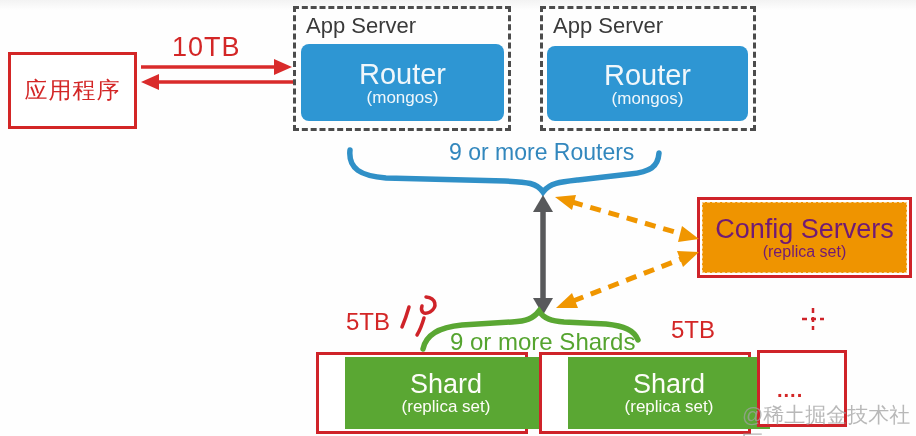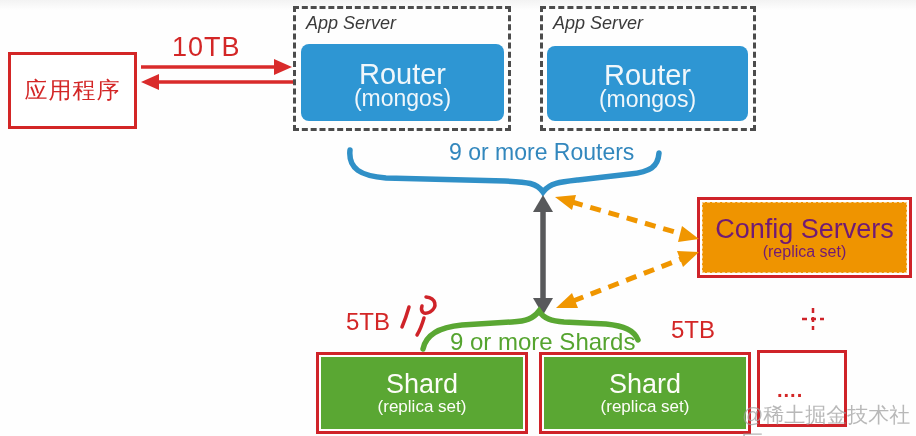--- a/index.html
+++ b/index.html
@@ -12,30 +12,30 @@
   
   .app-box{
     left:8px;top:33px;width:123px;height:71px;
     border:3.5px solid #d32626;display:flex;align-items:center;justify-content:center;
     color:#d32626;font-size:23px;letter-spacing:1px;background:#fff;margin-top:19px;
   }
   
   .appserver{border:3px dashed #4c4c4c;background:transparent;}
   .appserver-1{left:293px;top:6px;width:212px;height:119px;}
   .appserver-2{left:540px;top:6px;width:210px;height:119px;}
-  .appserver-label{position:absolute;left:10px;top:4px;font-size:18px;color:#3a3a3a;font-style:italic;}
+  .appserver-label{position:absolute;left:10px;top:4px;font-size:22px;color:#3a3a3a;}
   
   .router{
     background:#2e96d3;border-radius:8px;display:flex;flex-direction:column;
     align-items:center;justify-content:center;color:#f0f7fb;
   }
   .router-1{left:301px;top:44px;width:203px;height:77px;}
   .router-2{left:547px;top:46px;width:201px;height:75px;}
   .box-title{font-size:29px;line-height:30px;}
-  .box-sub{font-size:23px;line-height:18px;}
+  .box-sub{font-size:17px;line-height:18px;}
   
   .lbl-10tb{left:172px;top:32px;font-size:27px;color:#d32626;letter-spacing:1px;}
   .lbl-routers{left:449px;top:139px;font-size:23px;color:#3287bd;}
   .lbl-config-note{left:699px;top:163px;font-size:22px;font-weight:600;color:#d32626;}
   .lbl-5tb-left{left:346px;top:308px;font-size:24px;color:#d32626;}
   .lbl-5tb-right{left:671px;top:316px;font-size:24px;color:#d32626;}
   .lbl-shards{left:450px;top:328px;font-size:24px;color:#55a42f;}
   
   .config-wrap{
     left:697px;top:197px;width:205px;height:71px;
@@ -49,21 +49,21 @@
   .config-fill .box-title{font-size:27px;line-height:27px;}
   .config-fill .box-sub{font-size:16px;line-height:17px;}
   
   .shard-wrap{
     border:3.5px solid #cf2329;background:#fff;padding:2px;width:202px;height:72px;
   }
   .shard-1{left:316px;top:352px;}
   .shard-2{left:539px;top:352px;}
   .shard-fill{
     width:100%;height:100%;background:#5aa733;
-    display:flex;flex-direction:column;align-items:center;justify-content:center;color:#fdfdf8;
+    display:flex;flex-direction:column;align-items:center;justify-content:center;color:#fdfdf8;margin-left:24px;
   }
   .shard-fill .box-title{font-size:27px;line-height:28px;}
   .shard-fill .box-sub{font-size:17px;line-height:18px;}
   
   .dots-box{
     left:757px;top:350px;width:84px;height:71px;border:3.5px solid #cf2329;background:#fff;
   }
   .dots-text{position:absolute;left:17px;top:26px;color:#d32626;font-size:20px;font-weight:bold;letter-spacing:1px;}
   
   .overlay{position:absolute;left:0;top:0;z-index:5;pointer-events:none;}

